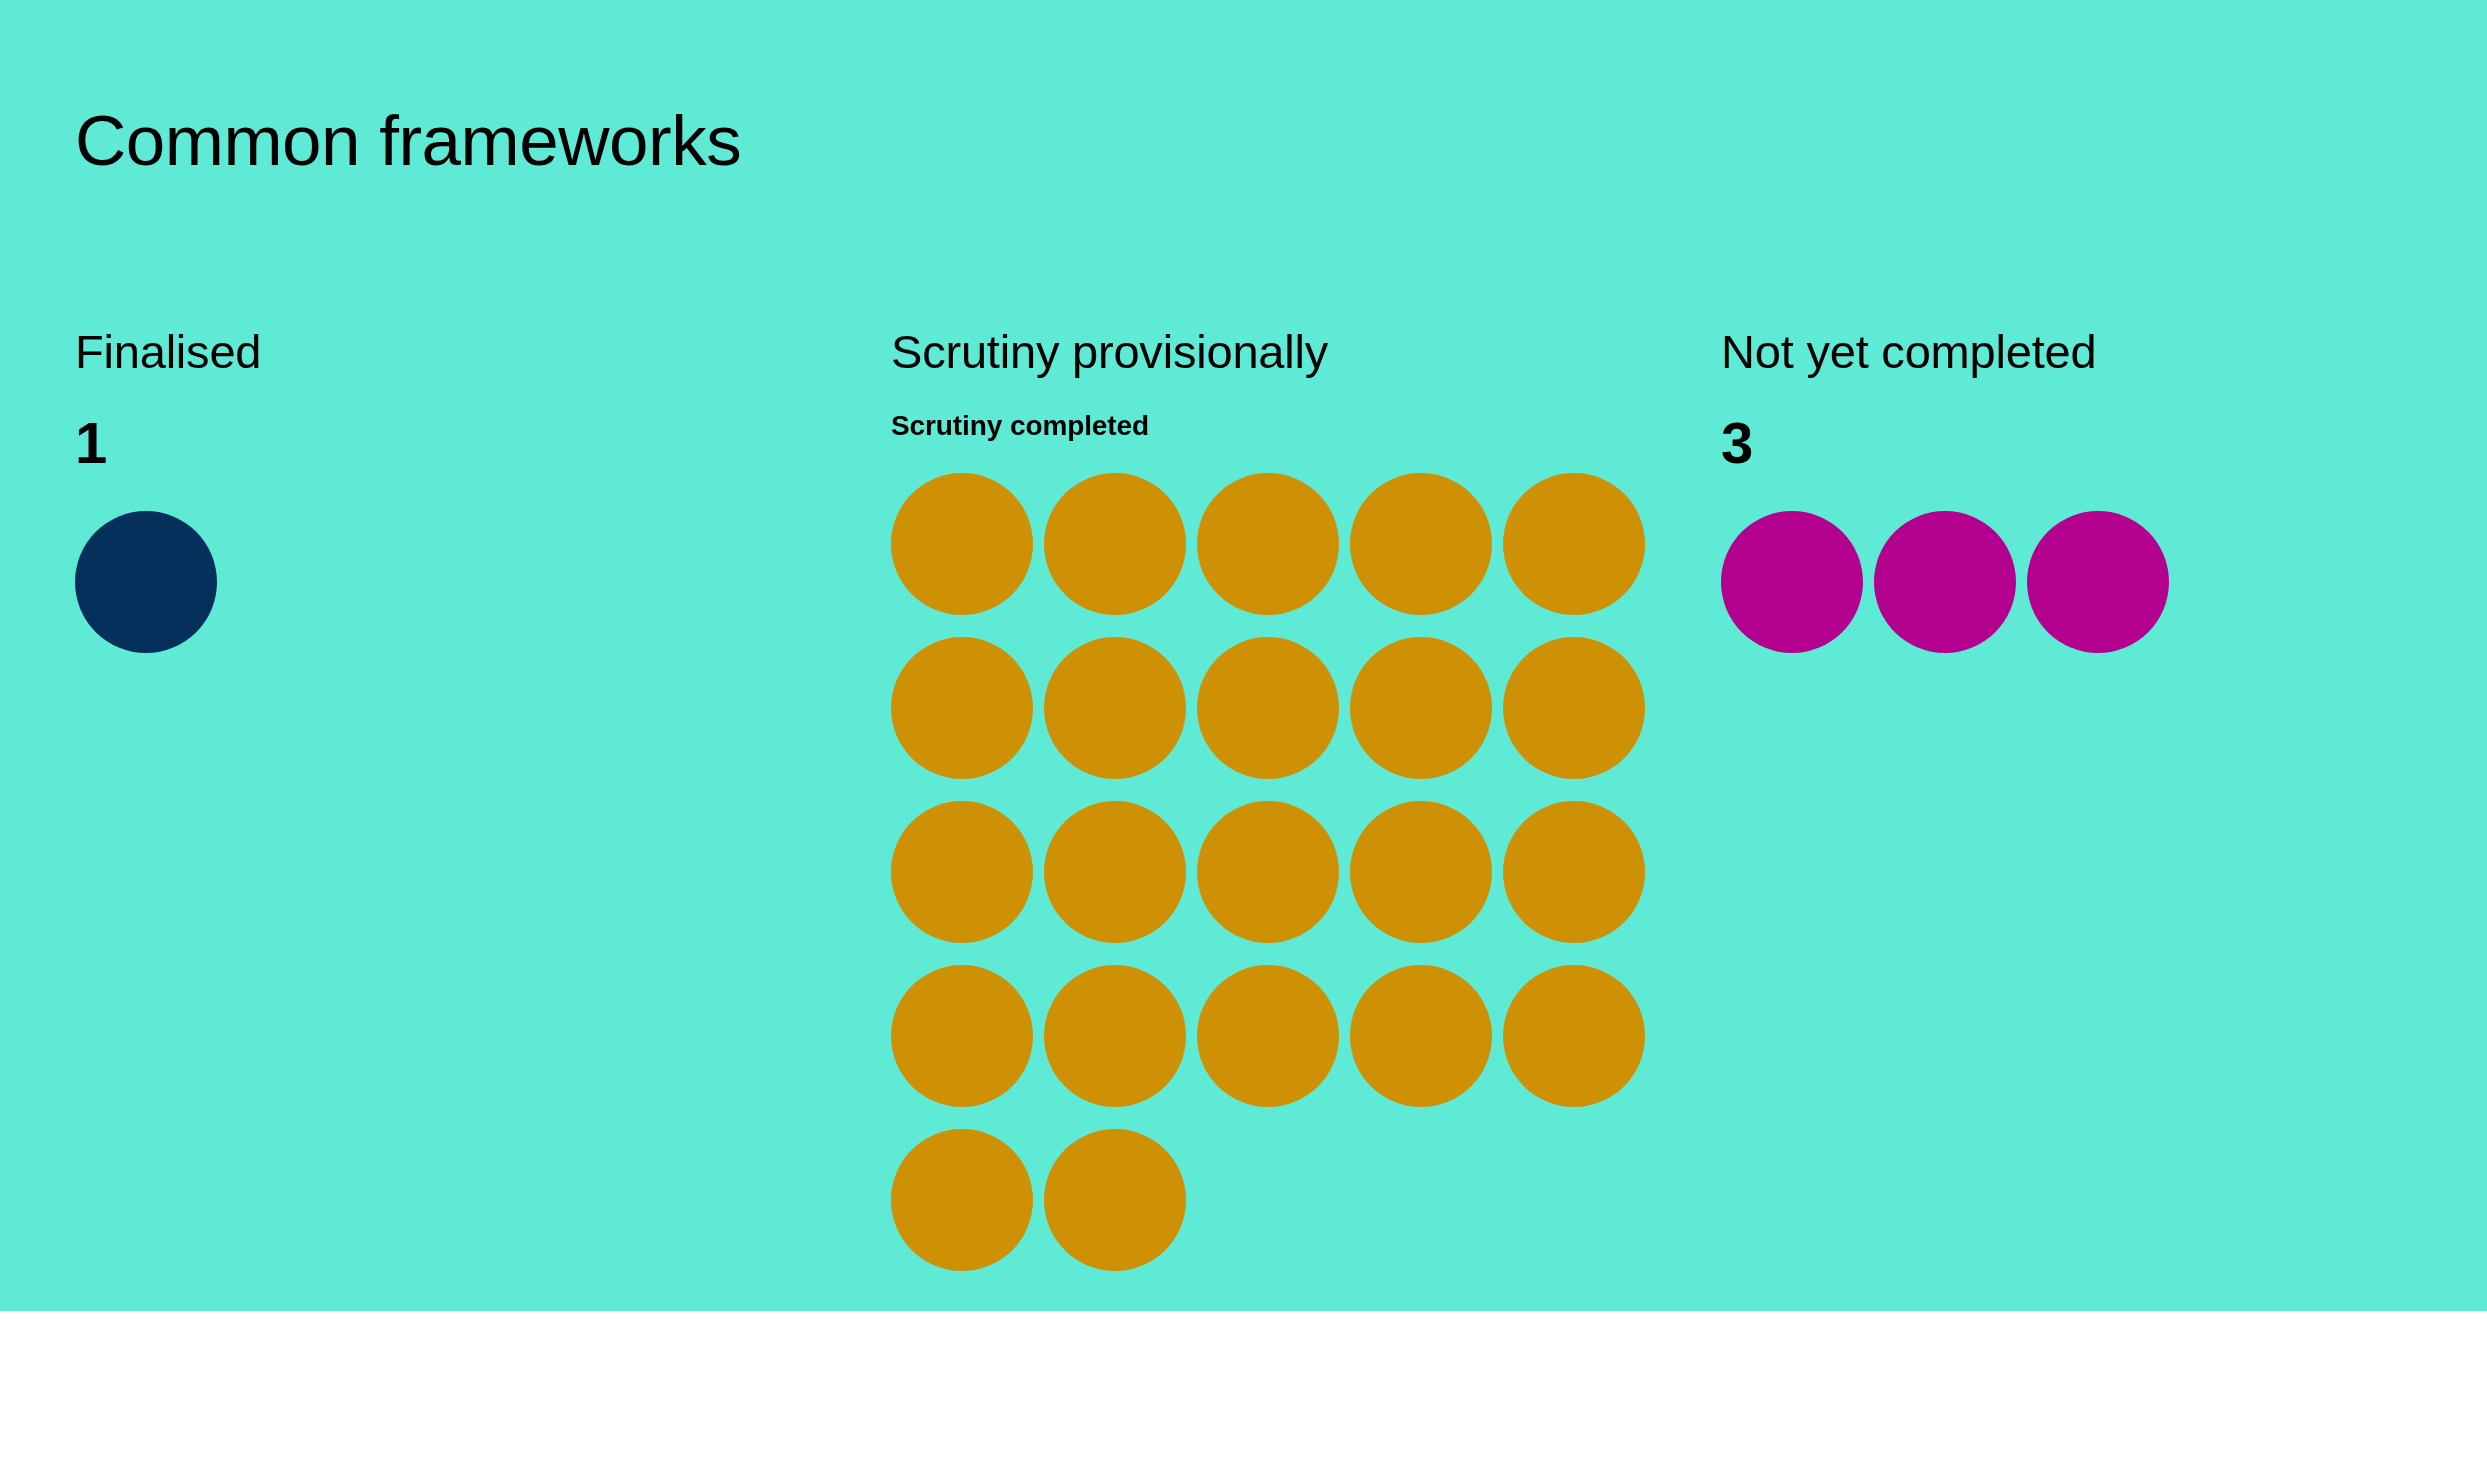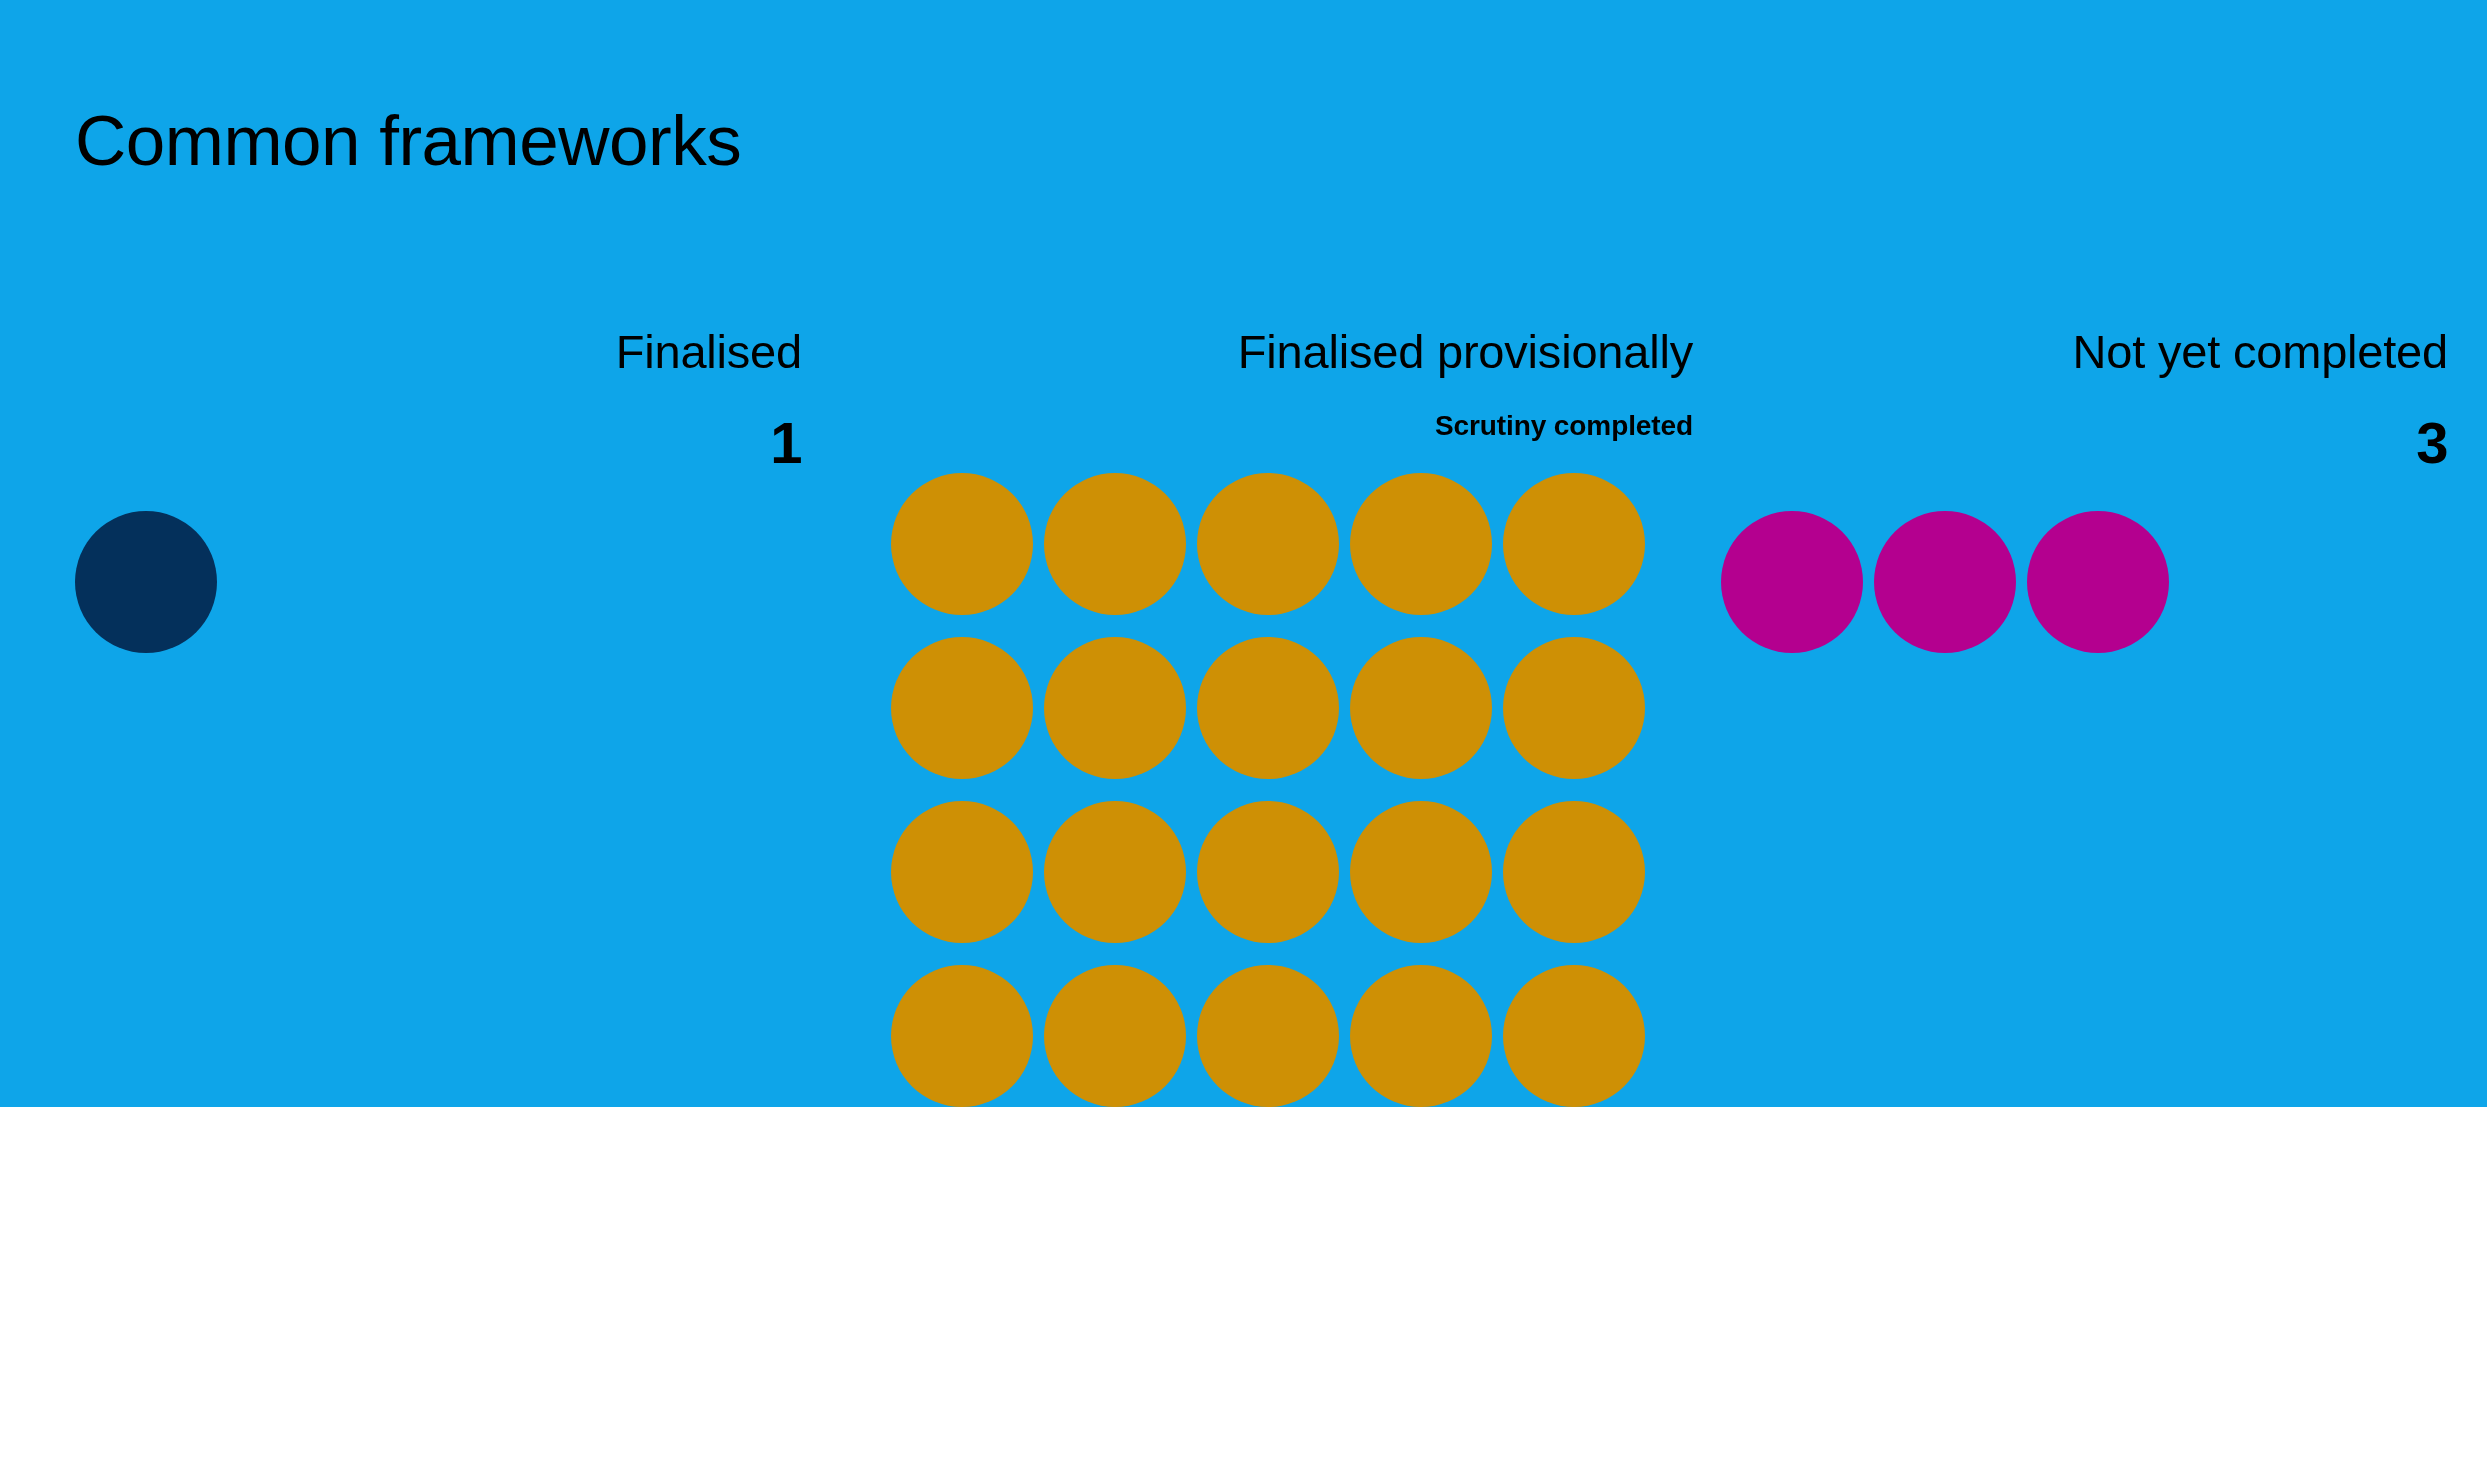--- a/index.html
+++ b/index.html
@@ -9,24 +9,23 @@
   }
   body {
     font-family: "Liberation Sans", sans-serif;
     color: #000000;
     -webkit-font-smoothing: antialiased;
   }
 
   #canvas {
     position: relative;
     width: 2487px;
-    height: 1107px;
-    background: #0ea5e9;
+    height: 1311px;
+    background: #5eead4;
     overflow: hidden;
-    text-align: right;
   }
 
   
   .page-title {
     position: absolute;
     left: 75px;
     top: 104px;
     font-size: 71px;
     font-weight: 300;
     letter-spacing: -0.5px;
@@ -110,21 +109,21 @@
     <div class="col-label">Finalised</div>
     <div class="col-value">1</div>
     <div class="dot-grid single-row dots-finalised" style="width: 153px;">
         <span class="dot-cell">
           <span class="dot" style="background: rgb(4, 48, 91);"></span>
         </span>
       </div>
   </div>
 
   <div class="column col-published">
-    <div class="col-label">Finalised provisionally</div>
+    <div class="col-label">Scrutiny provisionally</div>
     <div class="col-sublabel">Scrutiny completed</div>
     <div class="dot-grid dots-published" style="width: 765px;">
         <span class="dot-cell">
           <span class="dot" style="background: rgb(206, 144, 5);"></span>
         </span>
         <span class="dot-cell">
           <span class="dot" style="background: rgb(206, 144, 5);"></span>
         </span>
         <span class="dot-cell">
           <span class="dot" style="background: rgb(206, 144, 5);"></span>

